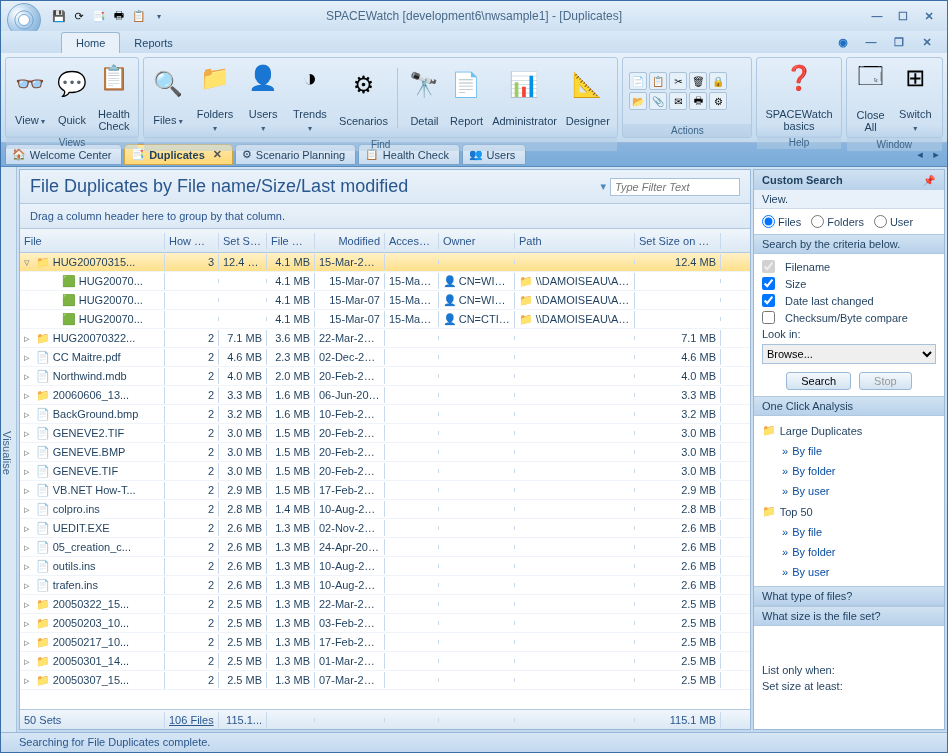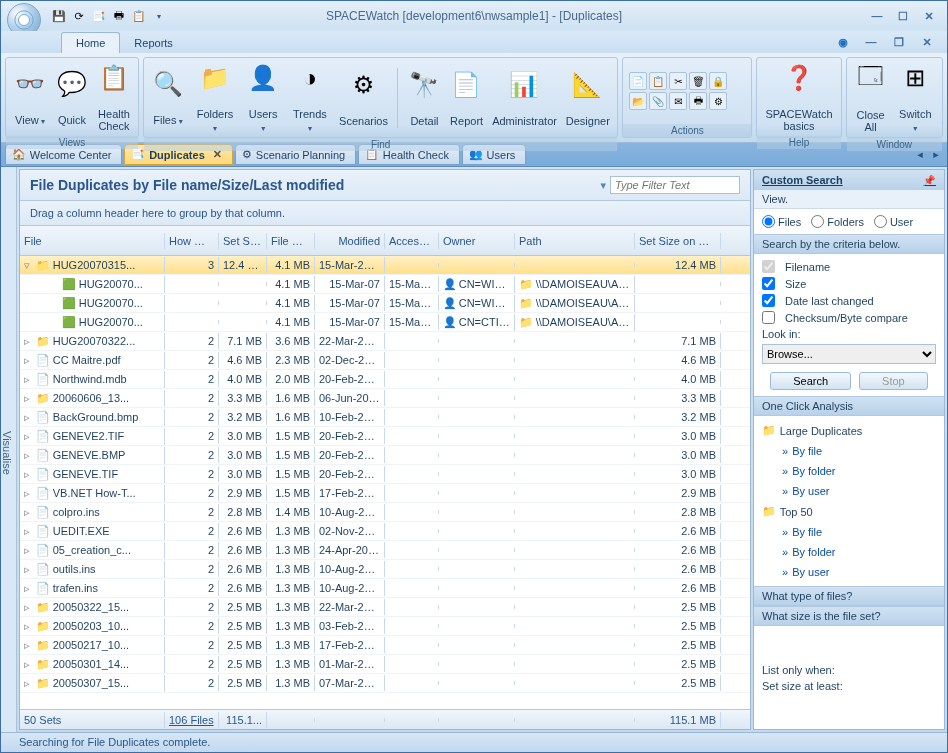--- a/index.html
+++ b/index.html
@@ -226,22 +226,22 @@
 }
 .panel-header {
   display: flex;
   align-items: center;
   padding: 6px 10px;
   background: linear-gradient(to bottom, #eaf2fa 0%, #dce9f5 100%);
   border-bottom: 1px solid #b0c9e1;
 }
 .panel-title {
   color: #2a568e;
-  font-size: 14px;
-  font-weight: bold;
+  font-size: 18px;
+  font-weight: normal;
 }
 .filter-box {
   margin-left: auto;
   display: flex;
   align-items: center;
   gap: 4px;
 }
 .filter-input {
   width: 130px;
   height: 18px;
@@ -259,21 +259,21 @@
   border-bottom: 1px solid #b0c9e1;
 }
 .grid {
   flex: 1;
   overflow: auto;
 }
 .grid-head {
   display: flex;
   background: linear-gradient(to bottom, #f1f6fb 0%, #dbe8f4 100%);
   border-bottom: 1px solid #b0c9e1;
-  height: 30px;
+  height: 24px;
   align-items: center;
 }
 .col {
   border-right: 1px solid #c7d9ea;
   padding: 2px 4px;
   color: #2a568e;
   overflow: hidden;
   white-space: nowrap;
   text-overflow: ellipsis;
   font-size: 11px;
@@ -325,21 +325,20 @@
   overflow: hidden;
 }
 .side-header {
   background: linear-gradient(to bottom, #d0e2f2 0%, #b8d1ea 100%);
   padding: 4px 8px;
   color: #1e3f5e;
   font-weight: bold;
   display: flex;
   justify-content: space-between;
   align-items: center;
-  text-decoration: underline;
 }
 .side-sub {
   padding: 3px 8px;
   color: #1e3f5e;
   background: #e8f1fa;
   border-bottom: 1px solid #cddbe9;
   cursor: pointer;
 }
 .side-section-title {
   background: linear-gradient(to bottom, #d0e2f2 0%, #b8d1ea 100%);
@@ -367,21 +366,21 @@
   border: 1px solid #a8c2db;
   font-size: 11px;
 }
 .btn-row {
   display: flex;
   gap: 8px;
   justify-content: center;
   margin-top: 4px;
 }
 .btn {
-  padding: 2px 22px;
+  padding: 2px 14px;
   border: 1px solid #9bb9d6;
   background: linear-gradient(to bottom, #f4f9fd 0%, #d2e3f1 100%);
   border-radius: 3px;
   cursor: pointer;
   font-size: 11px;
 }
 .btn.disabled { color: #999; cursor: default; }
 .tree-item {
   display: flex;
   align-items: center;

